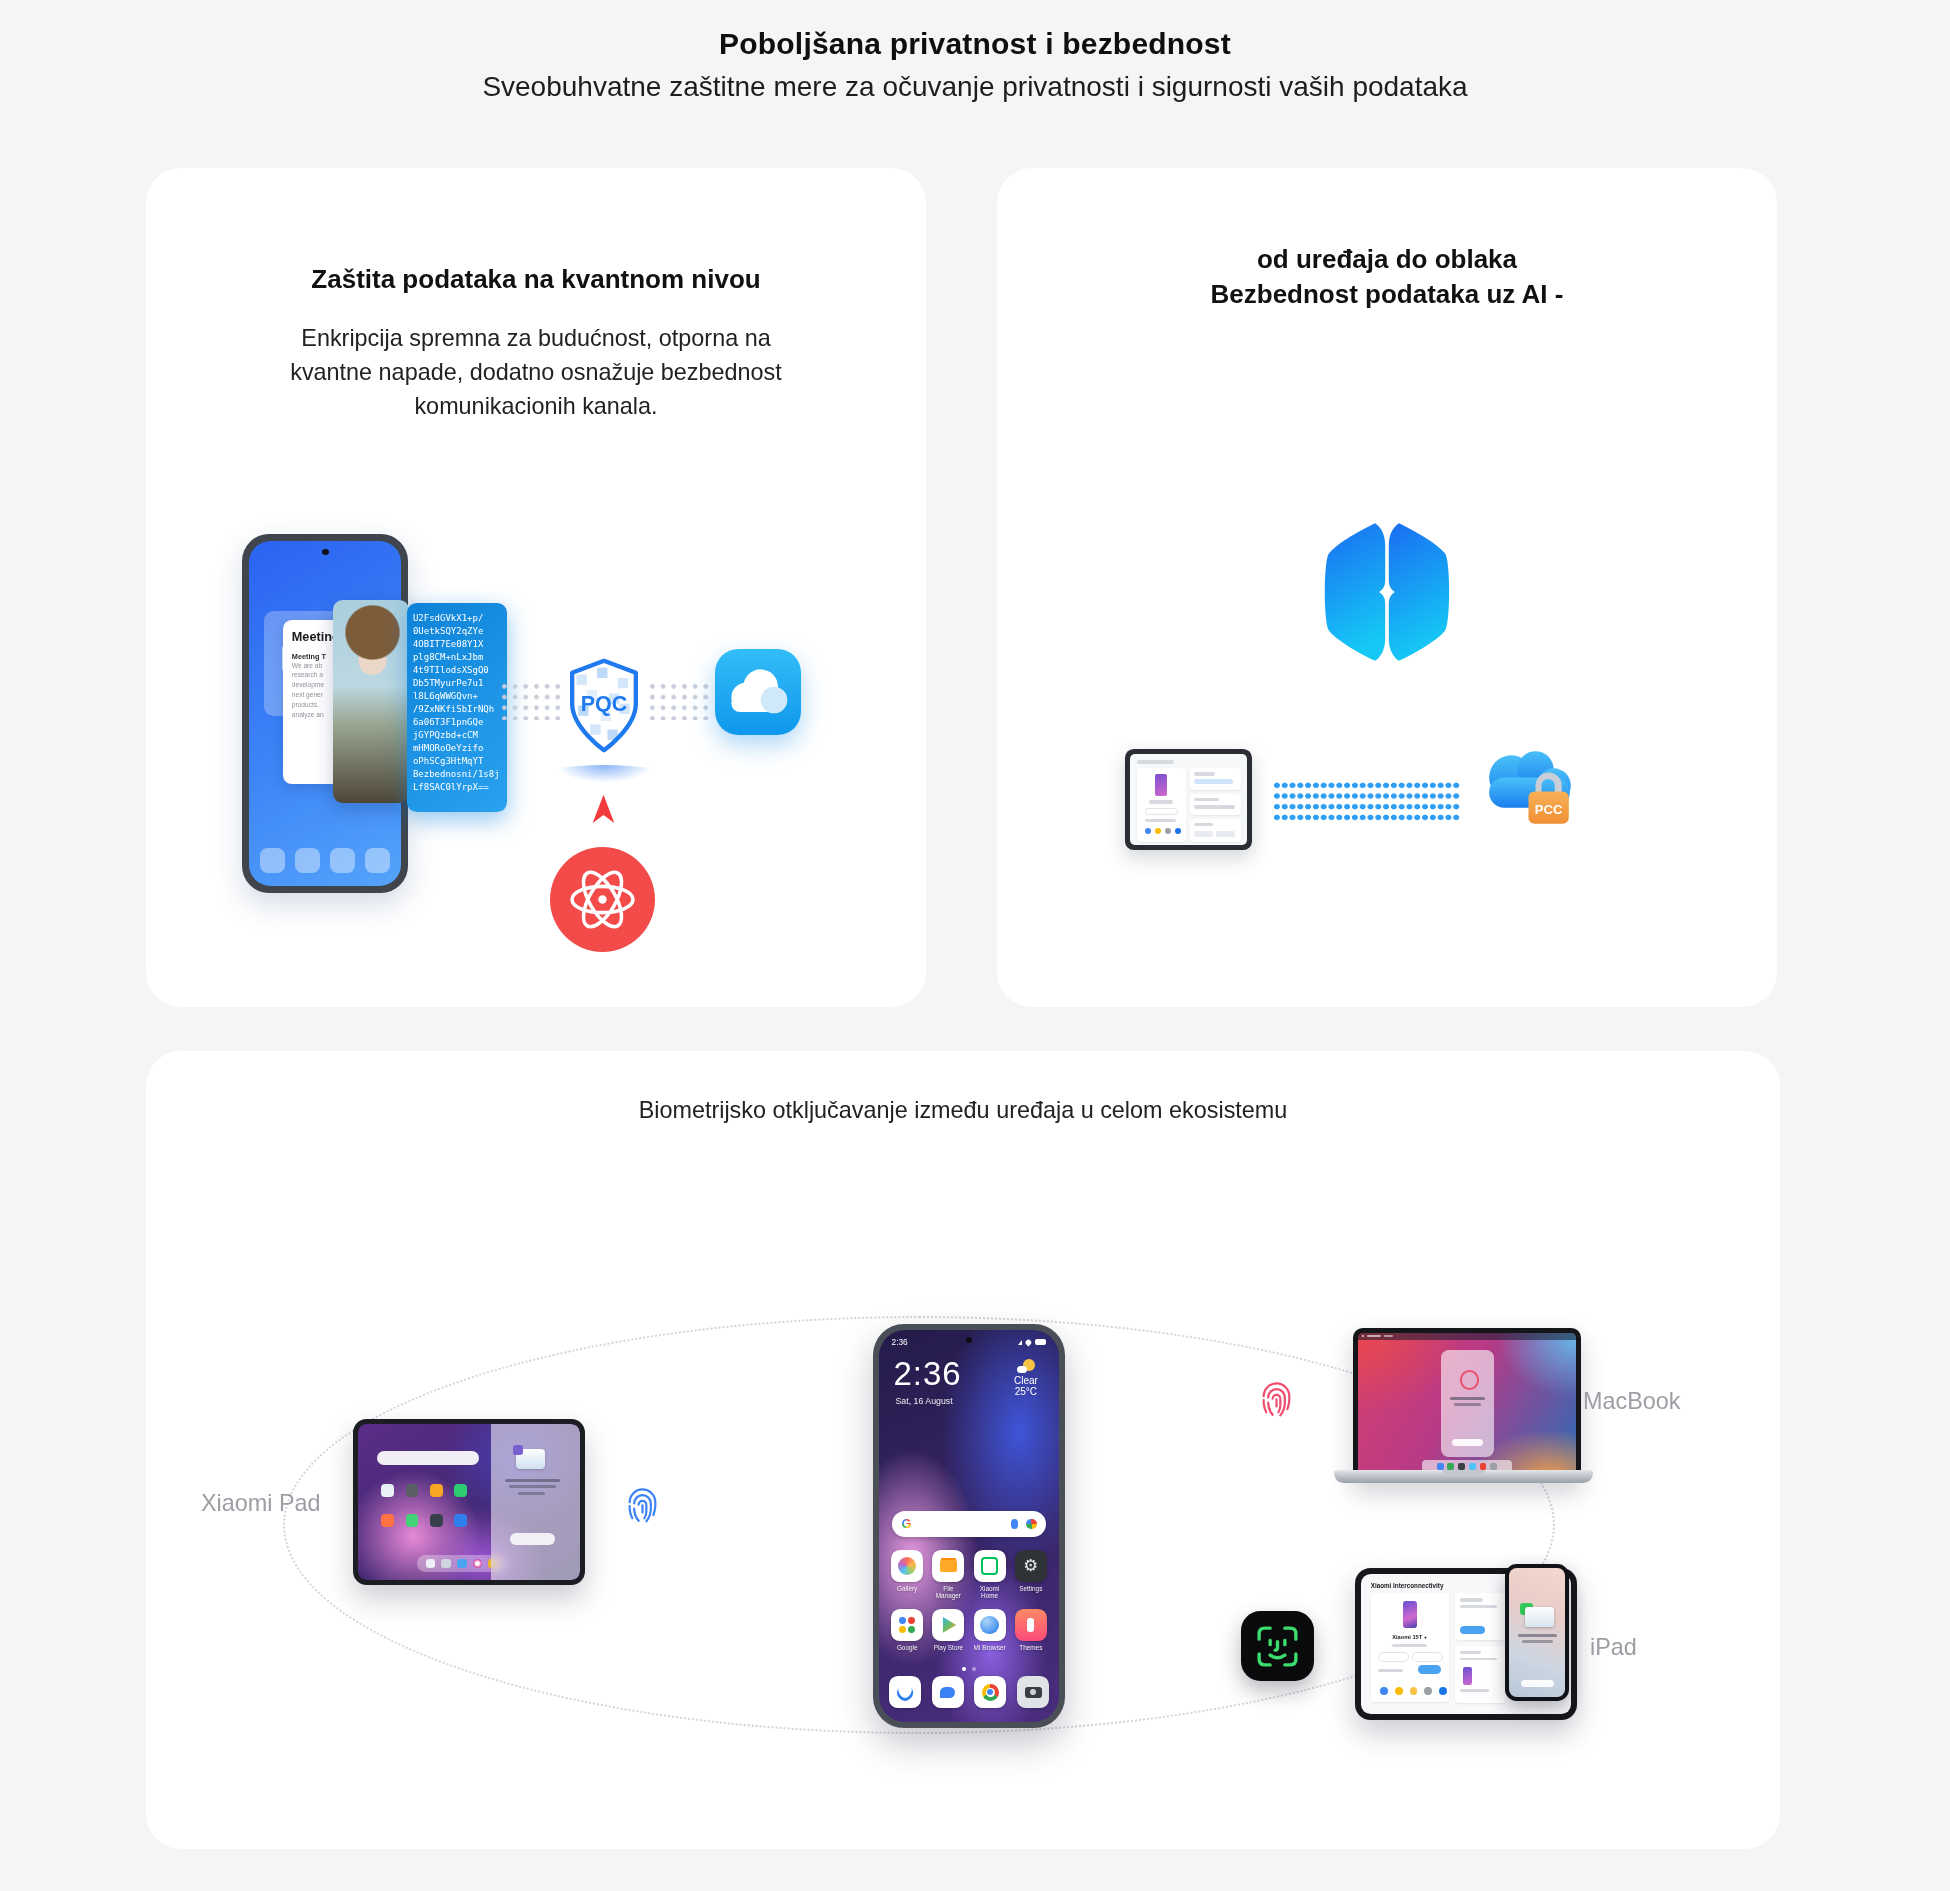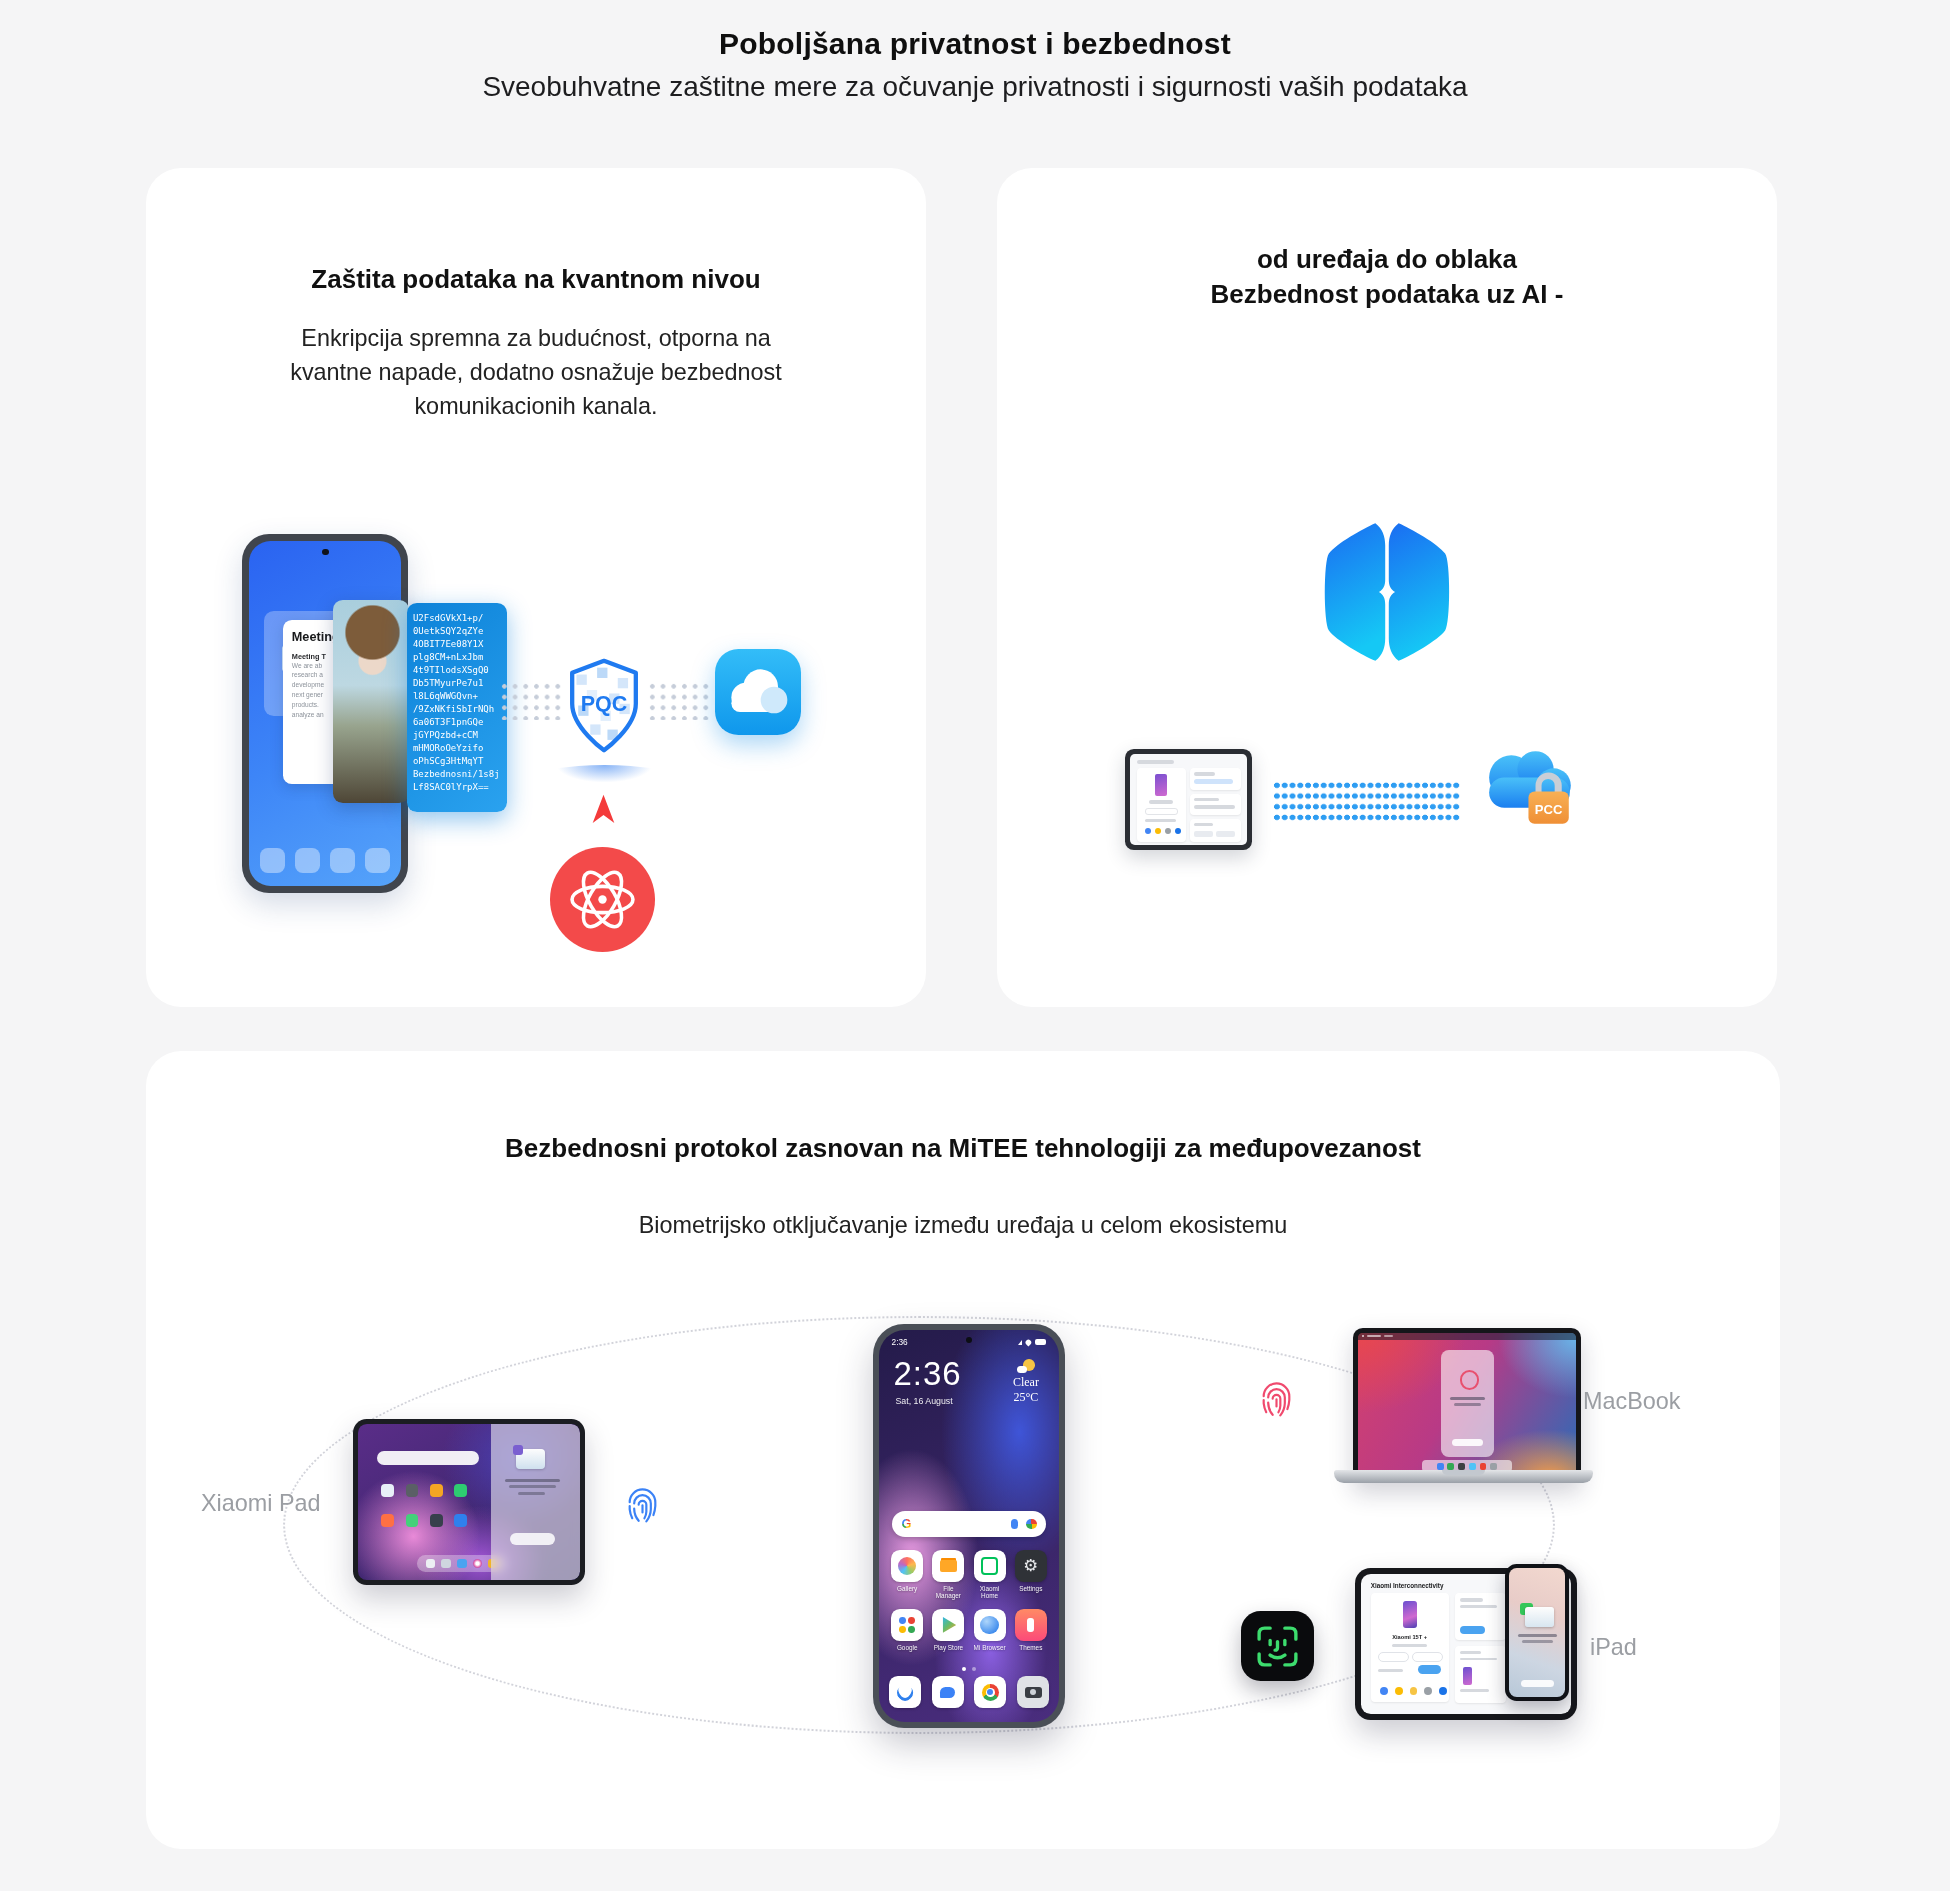--- a/index.html
+++ b/index.html
@@ -265,21 +265,20 @@
         <circle cx="80" cy="44" r="17" fill="url(#cg)"></circle>
         <rect x="16" y="36" width="80" height="30" rx="15" fill="url(#cg)"></rect>
         <path d="M62 44 a13 13 0 0 1 26 0 v8 h-7 v-8 a6.5 6.5 0 0 0 -13 0 v8 h-6 z" fill="#c9ced6"></path>
         <rect x="55" y="50" width="40" height="32" rx="6" fill="url(#og)"></rect>
         <text x="75" y="72" text-anchor="middle" font-size="13" font-weight="bold" fill="#ffffff" font-family="Liberation Sans, sans-serif">PCC</text>
       </svg>
     </div>
   </section>
 
   <section class="card" style="left:146px;top:1051px;width:1634px;height:798px;">
-    <div class="card-title" style="margin-top:80px;">Bezbednosni protokol zasnovan na MiTEE tehnologiji za međupovezanost</div>
     <div class="card-body" style="margin-top:43px;">Biometrijsko otključavanje između uređaja u celom ekosistemu</div>
 
     <div class="ellipse-dotted" style="left:137px;top:265px;width:1268px;height:414px;"></div>
 
     <div class="abs dev-label" style="left:55px;top:439px;">Xiaomi Pad</div>
 
     <div class="pad-frame" style="left:207px;top:368px;width:232px;height:166px;">
       <div class="pad-screen">
         <div class="pill" style="position:absolute;left:19.5px;top:27px;width:102px;height:14.6px;background:rgba(255,255,255,.92);"></div>
         <div style="position:absolute;left:23.4px;top:60px;display:flex;gap:11.7px;">
@@ -335,21 +334,21 @@
         </div>
 
         <div style="position:absolute;left:14.6px;top:25px;font-size:33px;font-weight:300;color:#fff;letter-spacing:1px;">2:36</div>
         <div style="position:absolute;left:16.6px;top:66px;font-size:8.8px;color:rgba(255,255,255,.92);">Sat, 16 August</div>
 
         <div style="position:absolute;right:13.7px;top:29px;width:39px;text-align:center;">
           <div style="position:relative;width:17.6px;height:13.7px;margin:0 auto;">
             <span class="dot" style="position:absolute;right:0;top:0;width:11.7px;height:11.7px;background:#f6c444;"></span>
             <span class="dot" style="position:absolute;left:0;bottom:0;width:9.8px;height:6.8px;border-radius:4.9px;background:#fff;"></span>
           </div>
-          <div style="font-size:12px;color:#fff;margin-top:2.9px;font-family:Liberation Serif, serif;">Clear 25°C</div>
+          <div style="font-size:10px;color:#fff;margin-top:2.9px;">Clear 25°C</div>
         </div>
 
         <div class="pill" style="position:absolute;left:12.7px;top:181px;right:12.7px;height:26px;background:#fff;display:flex;align-items:center;padding:0 9.8px;box-shadow:0 2px 4.9px rgba(0,0,0,.2);">
           <span style="font-size:12.7px;font-weight:bold;background:conic-gradient(#ea4335 0 25%,#fbbc05 25% 50%,#34a853 50% 75%,#4285f4 75% 100%);-webkit-background-clip:text;background-clip:text;color:rgba(0,0,0,0);">G</span>
           <span style="flex:1;"></span>
           <span style="width:6.8px;height:9.8px;border-radius:3.9px;background:#4285f4;margin-right:7.8px;"></span>
           <span class="dot" style="width:10.7px;height:10.7px;background:conic-gradient(#ea4335 0 25%,#fbbc05 25% 50%,#34a853 50% 75%,#4285f4 75% 100%);"></span>
         </div>
 
         <div style="position:absolute;left:9.8px;right:9.8px;top:220px;display:flex;justify-content:space-between;">

